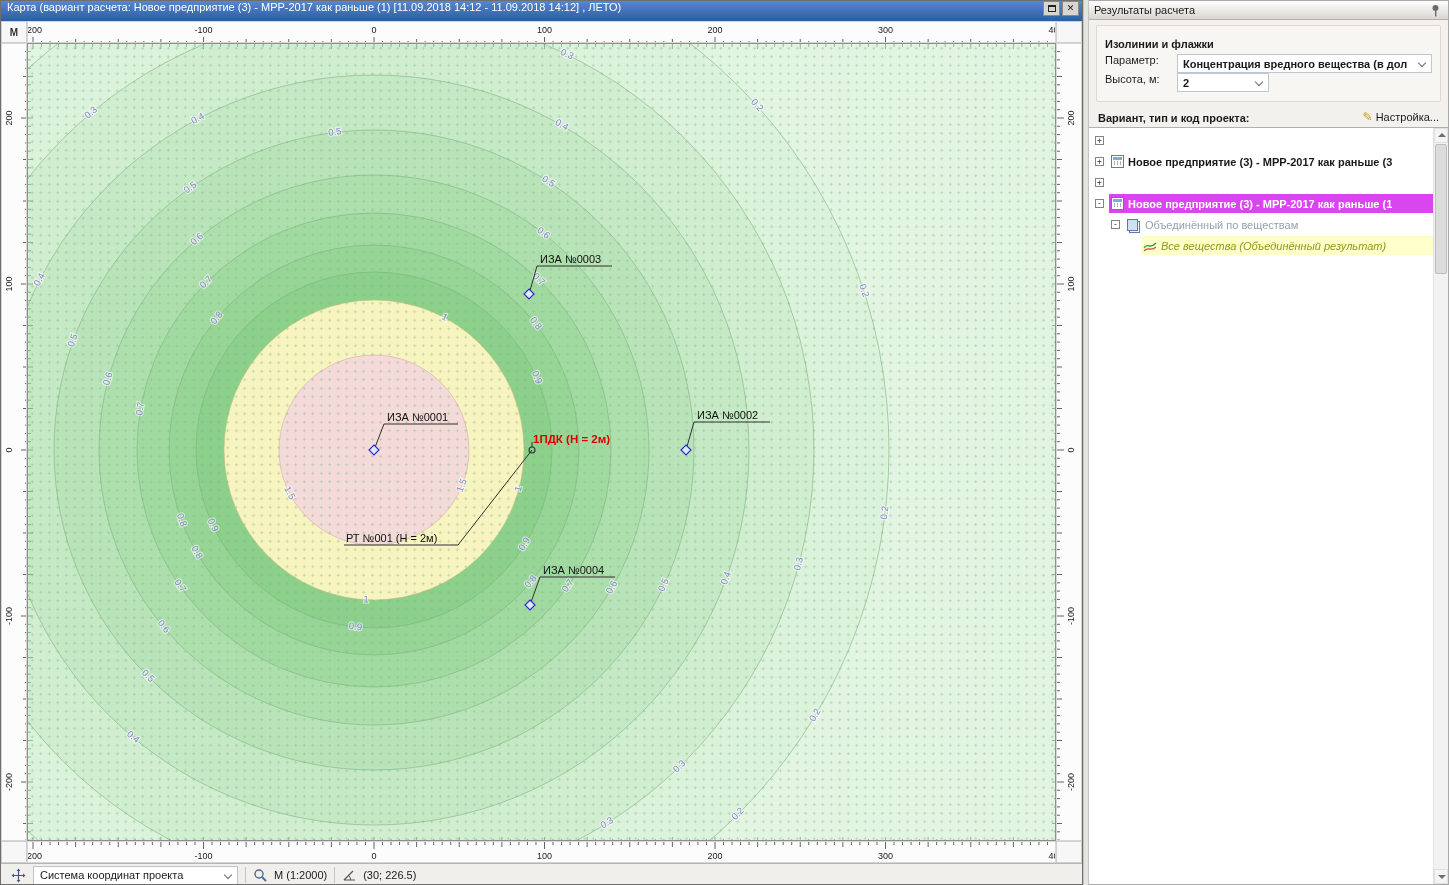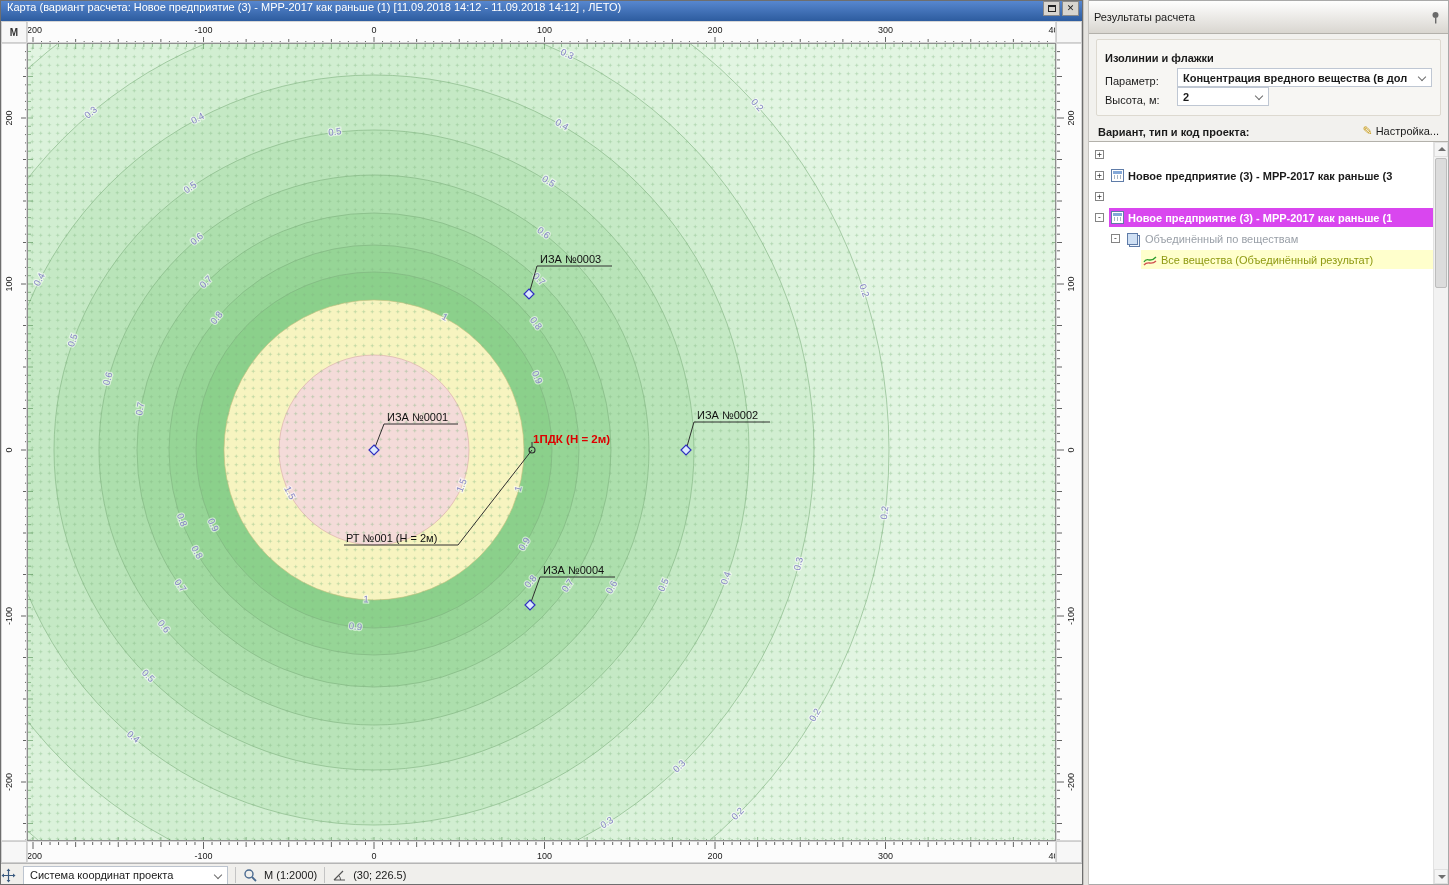--- a/index.html
+++ b/index.html
@@ -10,37 +10,37 @@
   #map-window{width:1083px;flex:none;display:flex;flex-direction:column;border:1px solid #6e6e6e;background:#fff;overflow:hidden}
   .map-titlebar{height:20px;flex:none;background:linear-gradient(#5787cf,#2d5c9f);color:#fff;display:flex;align-items:flex-start;padding:0 3px 0 6px}
   .map-titlebar .title{flex:1;overflow:hidden;white-space:nowrap;font-size:11px}
   .tb-btn{width:17px;height:15px;flex:none;background:#d8d5cf;border:1px solid #8a8a8a;margin-left:2px;font-size:9px;line-height:13px;text-align:center;color:#222;cursor:pointer}
   .restore-glyph{display:inline-block;width:8px;height:7px;border:1px solid #222;border-top-width:2px;margin-top:3px}
   .map-body{flex:none;display:grid;grid-template-columns:26px 1029px 26px;grid-template-rows:22px 798px 22px;background:#fff}
   .corner{background:#f7f7f7;border:1px solid #cfcfcf;font-size:10px;font-weight:bold;display:flex;align-items:center;justify-content:center;color:#333}
   .rulerbox{background:#fcfcfc;border:1px solid #d6d6d6;overflow:hidden}
   .canvas-cell{position:relative;overflow:hidden;border:1px solid #8f8f8f;background:#e2f5e2}
   #mapSvg{display:block}
-  .statusbar{height:23px;flex:none;border-top:1px solid #b5b5b5;background:#f0efec;display:flex;align-items:center;gap:7px;padding:0 0}
+  .statusbar{height:23px;flex:none;border-top:1px solid #b5b5b5;background:#f0efec;display:flex;align-items:center;gap:7px;padding:0 10px}
   .sb-sep{width:1px;height:16px;background:#c4c4c4;flex:none}
   .sb-combo{height:19px;width:205px;border:1px solid #bcc4cf;background:#fff;display:flex;align-items:center;padding:0 18px 0 6px;position:relative;white-space:nowrap;overflow:hidden;cursor:pointer}
   .caret{position:absolute;right:6px;top:5px;width:6px;height:6px;border-right:1.6px solid #6d6d6d;border-bottom:1.6px solid #6d6d6d;transform:rotate(45deg)}
   .sb-text{white-space:nowrap}
 
   
   #splitter{width:6px;flex:none;background:#e6e4e0;border-left:1px solid #c6c4c0;border-right:1px solid #c6c4c0;cursor:col-resize}
 
   
   #results-panel{flex:1;display:flex;flex-direction:column;background:#f2f1ee;border:1px solid #a9a9a9;border-left:none;overflow:hidden}
-  .panel-header{height:33px;flex:none;background:linear-gradient(#fefefe,#d9d6d0);border-bottom:1px solid #b3b1ab;display:flex;align-items:center;padding:0 5px}
+  .panel-header{height:19px;flex:none;background:linear-gradient(#fefefe,#d9d6d0);border-bottom:1px solid #b3b1ab;display:flex;align-items:center;padding:0 5px}
   .panel-header .ph-title{flex:1}
   .pin-btn{width:15px;height:15px;flex:none;display:flex;align-items:center;justify-content:center;cursor:pointer;color:#444;border:1px solid transparent}
   .group{margin:5px 7px 0;border:1px solid #deдаd0;border:1px solid #ddd9d0;background:#f7f6f3;padding:4px 8px 9px;border-radius:2px}
   .group-title{font-weight:bold;margin:8px 0 4px}
-  .frow{display:flex;align-items:flex-end;}
+  .frow{display:flex;align-items:flex-start;}
   .frow .flabel{width:72px;flex:none}
   .combo{height:19px;border:1px solid #bfc7d3;background:#fff;display:flex;align-items:center;padding:0 18px 0 5px;position:relative;font-weight:bold;overflow:hidden;white-space:nowrap;cursor:pointer}
   .param-combo{flex:1}
   .height-combo{width:92px}
   .variant-row{display:flex;align-items:flex-end;justify-content:space-between;margin:8px 9px 3px}
   .variant-label{font-weight:bold}
   .settings-link{display:flex;align-items:center;gap:3px;cursor:pointer}
   .pencil{color:#c8990f;font-size:12px}
   #tree-wrap{flex:1;background:#fff;border-top:1px solid #b3b1ab;position:relative;overflow:hidden;padding:2px 15px 0 0}
   .tree-row{display:flex;align-items:center;height:21px;padding-left:6px;cursor:default}
@@ -1164,21 +1164,21 @@
             <span style="width: 16px; flex: 0 0 auto;"></span>
             <span class="expander">-</span>
             <span class="row-hl">
               <span class="ticon pages"></span>
               <span class="tree-label" style="color: rgb(154, 160, 168);">Объединённый по веществам</span>
             </span>
           </div>
           <div class="tree-row">
             <span style="width: 32px; flex: 0 0 auto;"></span>
             <span style="width: 14px; flex: 0 0 auto;"></span>
-            <span class="row-hl" style="background: rgb(255, 255, 204);">
+            <span class="row-hl" style="background: rgb(255, 255, 204); font-style: italic;">
               <span class="ticon"><svg width="14" height="13" viewBox="0 0 14 13">
                   <path d="M1 9 C4 3 7 11 13 4" fill="none" stroke="#2f9e2f" stroke-width="1.3"></path>
                   <path d="M1 12 C5 7 8 13 13 8" fill="none" stroke="#d05050" stroke-width="1.3"></path>
                 </svg></span>
               <span class="tree-label" style="color: rgb(143, 154, 18);">Все вещества (Объединённый результат)</span>
             </span>
           </div>
         </div>
       <div class="sb">
         <div class="sb-btn up"></div>

